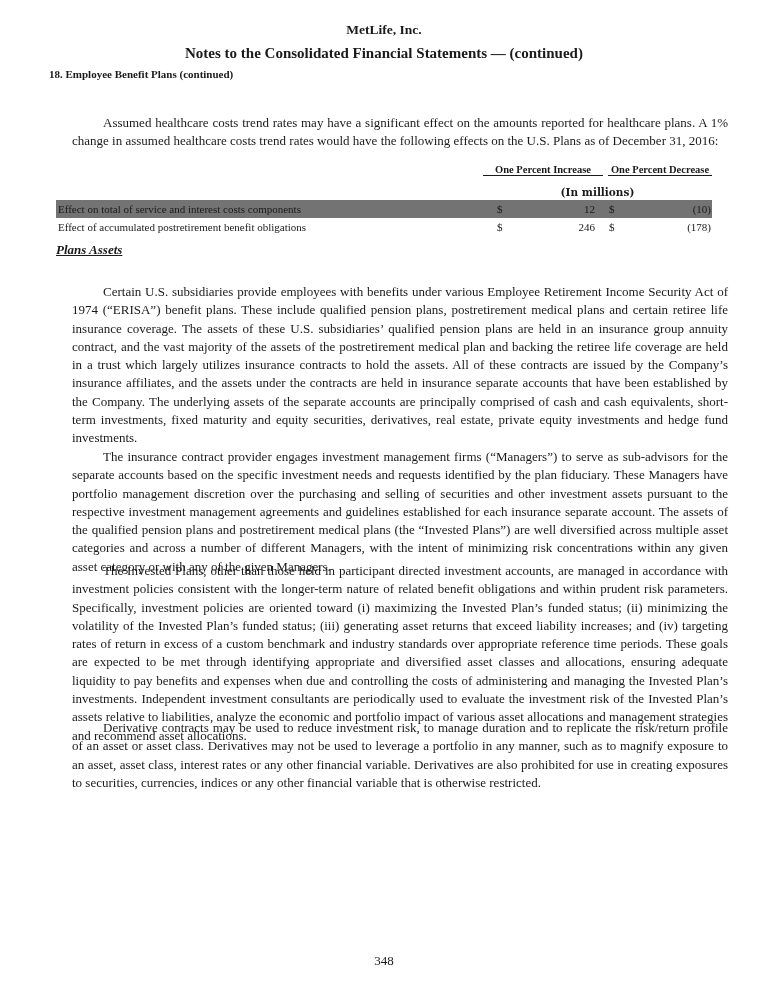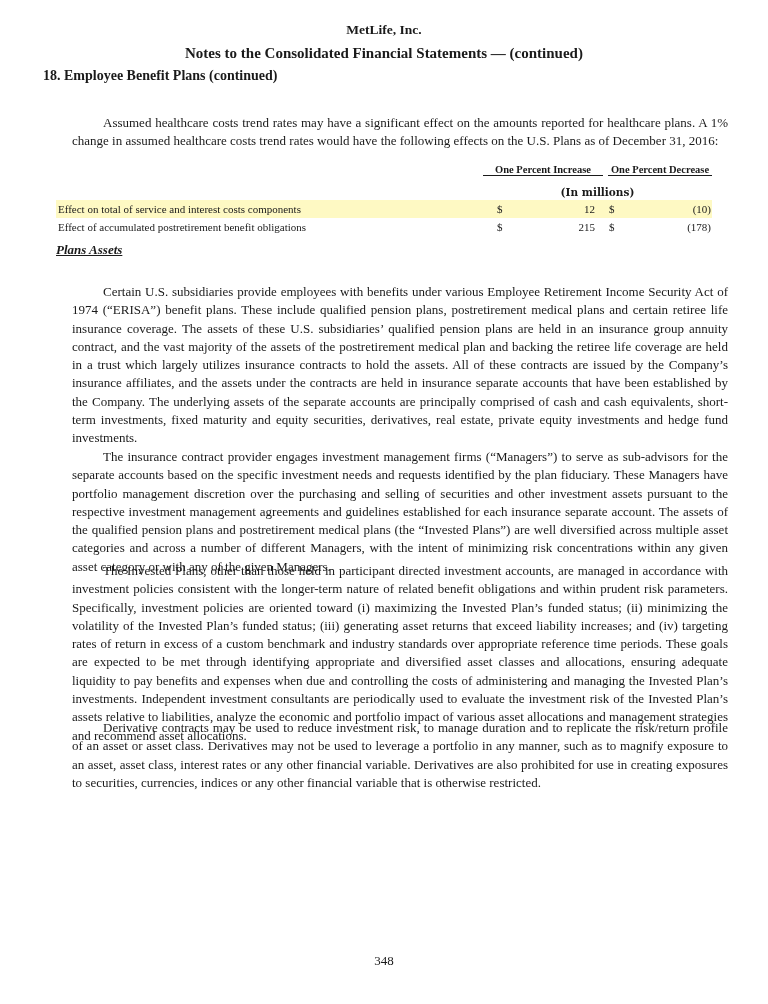--- a/index.html
+++ b/index.html
@@ -10,22 +10,22 @@
     }
     .company {
       position: absolute; top: 22px; left: 0; width: 768px;
       text-align: center; font-weight: bold; font-size: 13.5px;
     }
     .notes-title {
       position: absolute; top: 45px; left: 0; width: 768px;
       text-align: center; font-weight: bold; font-size: 15px;
     }
     .section-title {
-      position: absolute; top: 68px; left: 43px;
-      font-weight: bold; font-size: 14px;
+      position: absolute; top: 68px; left: 49px;
+      font-weight: bold; font-size: 11px;
     }
     .para {
       position: absolute; left: 56px; width: 656px;
       font-size: 13px; line-height: 18.3px; text-align: justify;
       text-indent: 31px; margin: 16px;
     }
     .para.p0 { top: 98px; }
     .para.p1 { top: 267px; }
     .para.p2 { top: 432px; }
     .para.p3 { top: 546px; }
@@ -67,31 +67,31 @@
 <div class="notes-title">Notes to the Consolidated Financial Statements — (continued)</div>
 <div class="section-title">18. Employee Benefit Plans (continued)</div>
 
 <p class="para p0">Assumed healthcare costs trend rates may have a significant effect on the amounts reported for healthcare plans. A 1% change in assumed healthcare costs trend rates would have the following effects on the U.S. Plans as of December 31, 2016:</p>
 
 <div class="tbl">
   <div class="colhead c1">One Percent Increase</div>
   <div class="colhead c2">One Percent Decrease</div>
   <div class="units">(In millions)</div>
 
-  <div class="row r0" style="background: #fef9c3;">
+  <div class="row r0" style="background: #737373;">
     <span class="label">Effect on total of service and interest costs components</span>
     <span class="cur1">$</span>
     <span class="v1">12</span>
     <span class="cur2">$</span>
     <span class="v2">(10)</span>
   </div>
   <div class="row r1">
     <span class="label">Effect of accumulated postretirement benefit obligations</span>
     <span class="cur1">$</span>
-    <span class="v1">215</span>
+    <span class="v1">246</span>
     <span class="cur2">$</span>
     <span class="v2">(178)</span>
   </div>
 </div>
 
 <div class="plan-assets">Plans Assets</div>
 
 <p class="para p1">Certain U.S. subsidiaries provide employees with benefits under various Employee Retirement Income Security Act of 1974 (“ERISA”) benefit plans. These include qualified pension plans, postretirement medical plans and certain retiree life insurance coverage. The assets of these U.S. subsidiaries’ qualified pension plans are held in an insurance group annuity contract, and the vast majority of the assets of the postretirement medical plan and backing the retiree life coverage are held in a trust which largely utilizes insurance contracts to hold the assets. All of these contracts are issued by the Company’s insurance affiliates, and the assets under the contracts are held in insurance separate accounts that have been established by the Company. The underlying assets of the separate accounts are principally comprised of cash and cash equivalents, short-term investments, fixed maturity and equity securities, derivatives, real estate, private equity investments and hedge fund investments.</p>
 <p class="para p2">The insurance contract provider engages investment management firms (“Managers”) to serve as sub-advisors for the separate accounts based on the specific investment needs and requests identified by the plan fiduciary. These Managers have portfolio management discretion over the purchasing and selling of securities and other investment assets pursuant to the respective investment management agreements and guidelines established for each insurance separate account. The assets of the qualified pension plans and postretirement medical plans (the “Invested Plans”) are well diversified across multiple asset categories and across a number of different Managers, with the intent of minimizing risk concentrations within any given asset category or with any of the given Managers.</p>
 <p class="para p3">The Invested Plans, other than those held in participant directed investment accounts, are managed in accordance with investment policies consistent with the longer-term nature of related benefit obligations and within prudent risk parameters. Specifically, investment policies are oriented toward (i) maximizing the Invested Plan’s funded status; (ii) minimizing the volatility of the Invested Plan’s funded status; (iii) generating asset returns that exceed liability increases; and (iv) targeting rates of return in excess of a custom benchmark and industry standards over appropriate reference time periods. These goals are expected to be met through identifying appropriate and diversified asset classes and allocations, ensuring adequate liquidity to pay benefits and expenses when due and controlling the costs of administering and managing the Invested Plan’s investments. Independent investment consultants are periodically used to evaluate the investment risk of the Invested Plan’s assets relative to liabilities, analyze the economic and portfolio impact of various asset allocations and management strategies and recommend asset allocations.</p>

